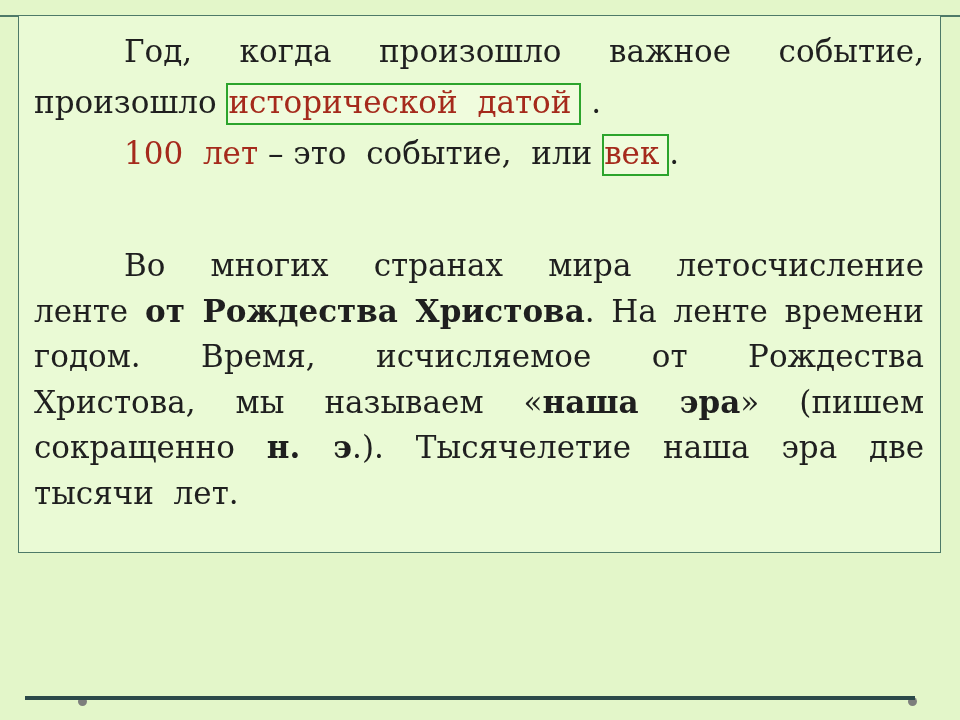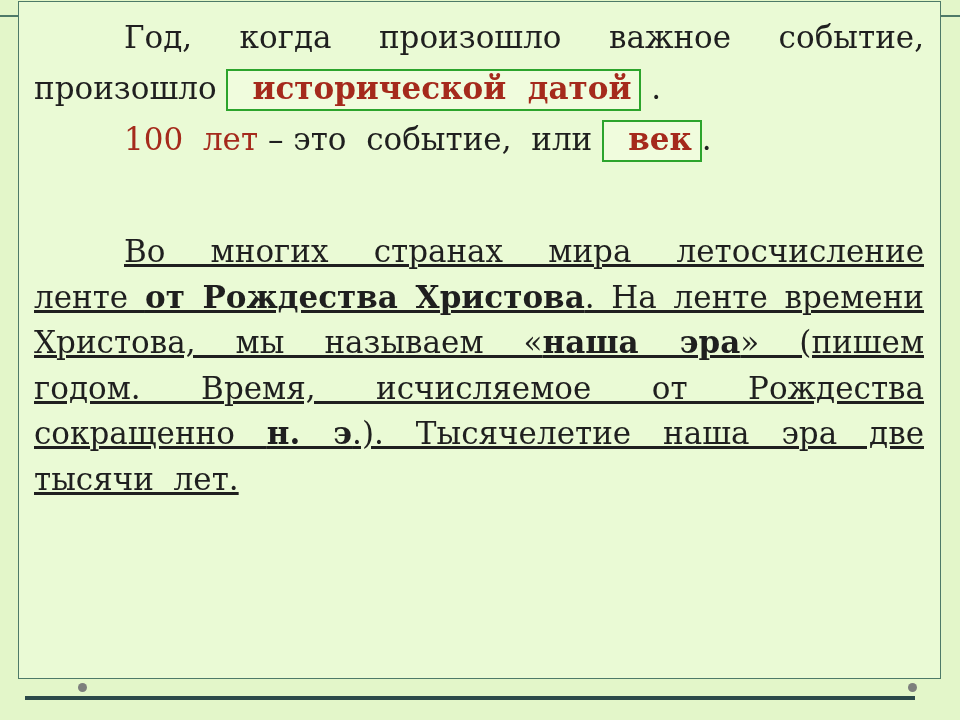--- a/index.html
+++ b/index.html
@@ -13,22 +13,22 @@
     position: relative;
     width: 960px; height: 720px;
     background: var(--page-bg, #e3f6c9);
   }
   .top-rule {
     position: absolute; left: 0; top: 15px;
     width: 960px; height: 2px;
     background: var(--frame, #4e7a68);
   }
   .content-box {
-    position: absolute; left: 18px; top: 1px;
-    width: 923px; height: 678px;
+    position: absolute; left: 18px; top: 15px;
+    width: 923px; height: 538px;
     border: 1.5px solid var(--frame, #4e7a68);
     background: var(--box-bg, #eafad5);
   }
   .text-area {
     position: absolute; left: 0; top: 0; right: 0; bottom: 0;
     padding: 10px 16px 0 15px;
     color: var(--ink, #1f1f1f);
     font-size: 31px;
   }
   .line {
@@ -37,30 +37,30 @@
     text-justify: inter-word;
   }
   .line.last {
     text-align: left;
     text-align-last: left;
     white-space: pre-wrap;
   }
   .line.ind { text-indent: 90px; }
   .para1 .line { line-height: 51px; }
   .para2 { margin-top: 64px; }
-  .para2 .line { line-height: 45.5px; text-decoration: underline; }
+  .para2 .line { line-height: 45.5px; }
   .run-b { font-weight: bold; }
   .run-r { font-weight: normal; color: var(--red, #a52a1c); }
   .run-g {
     display: inline-block;
-    font-weight: bold;
+    font-weight: normal;
     color: var(--red, #a52a1c);
     border: 2.5px solid var(--green, #2ca42c);
     background: var(--hl-bg, #f0fcdd);
-    padding: 0 8px 2px 24px;
+    padding: 0 8px 2px 0;
     white-space: pre;
     text-indent: 0;
     line-height: 1.15;
   }
   .dot {
     position: absolute;
     width: 9px; height: 9px;
     border-radius: 50%;
     background: var(--dot, #7d7f7d);
   }
@@ -81,22 +81,22 @@
   <div class="content-box">
     <div class="text-area">
         <div class="para para1">
           <div class="line ind"><span class="run-n">Год, когда произошло важное событие,</span></div>
           <div class="line last"><span class="run-n">произошло </span><span class="run-g">исторической  датой</span><span class="run-n"> .</span></div>
           <div class="line ind last"><span class="run-r">100  лет</span><span class="run-n"> – это  событие,  или </span><span class="run-g">век</span><span class="run-n">.</span></div>
         </div>
         <div class="para para2">
           <div class="line ind"><span class="run-n">Во многих странах мира летосчисление</span></div>
           <div class="line"><span class="run-n">ленте </span><span class="run-b">от Рождества Христова</span><span class="run-n">. На ленте времени</span></div>
+          <div class="line"><span class="run-n">годом. Время, исчисляемое от Рождества</span></div>
           <div class="line"><span class="run-n">Христова, мы называем «</span><span class="run-b">наша эра</span><span class="run-n">» (пишем</span></div>
-          <div class="line"><span class="run-n">годом. Время, исчисляемое от Рождества</span></div>
           <div class="line"><span class="run-n">сокращенно </span><span class="run-b">н. э</span><span class="run-n">.). Тысячелетие наша эра две</span></div>
           <div class="line last"><span class="run-n">тысячи  лет.</span></div>
         </div>
       </div>
     <div class="dot dot-left"></div>
     <div class="dot dot-right"></div>
   </div>
   <div class="bottom-rule"></div>
 </div>
 

